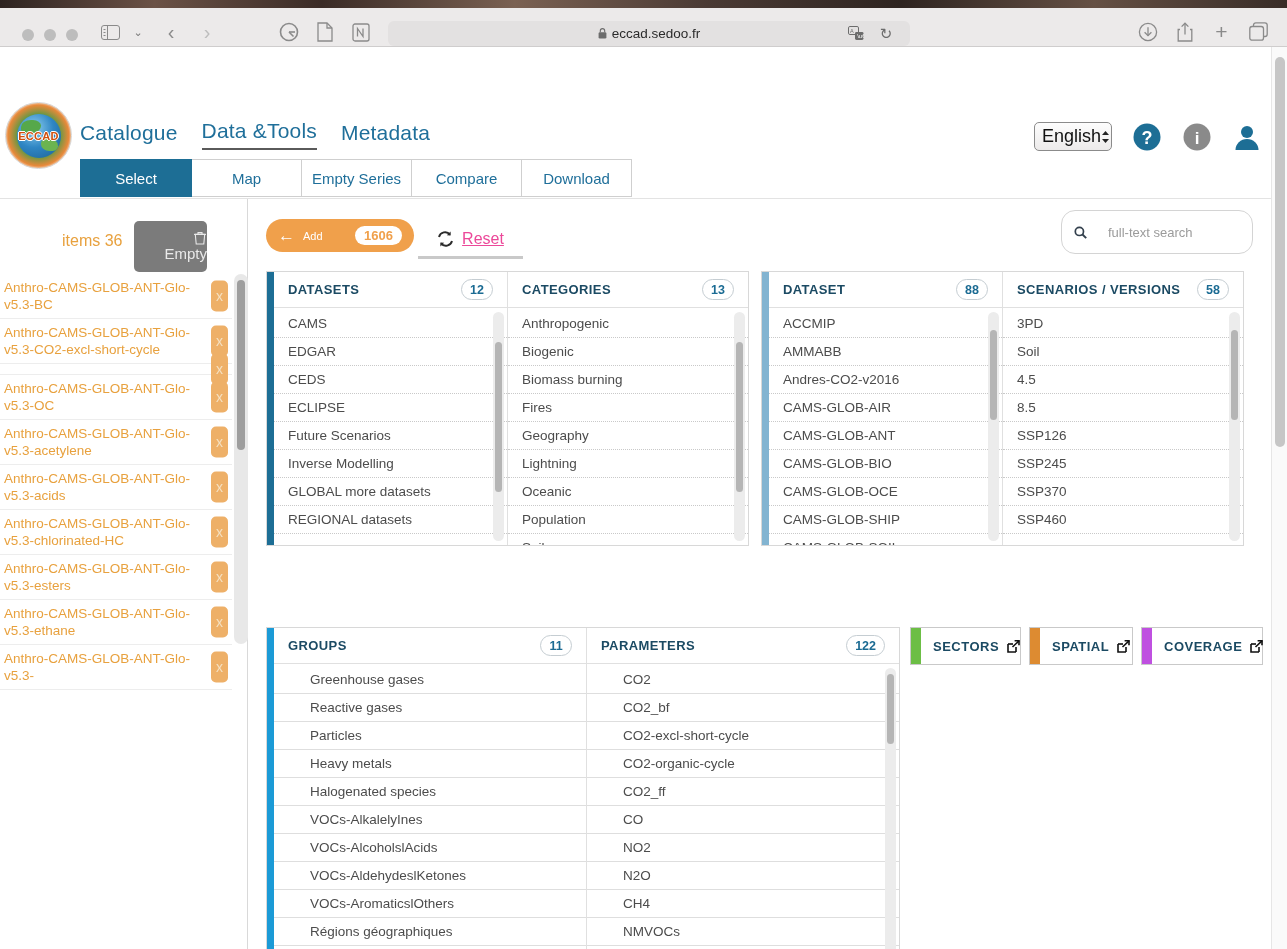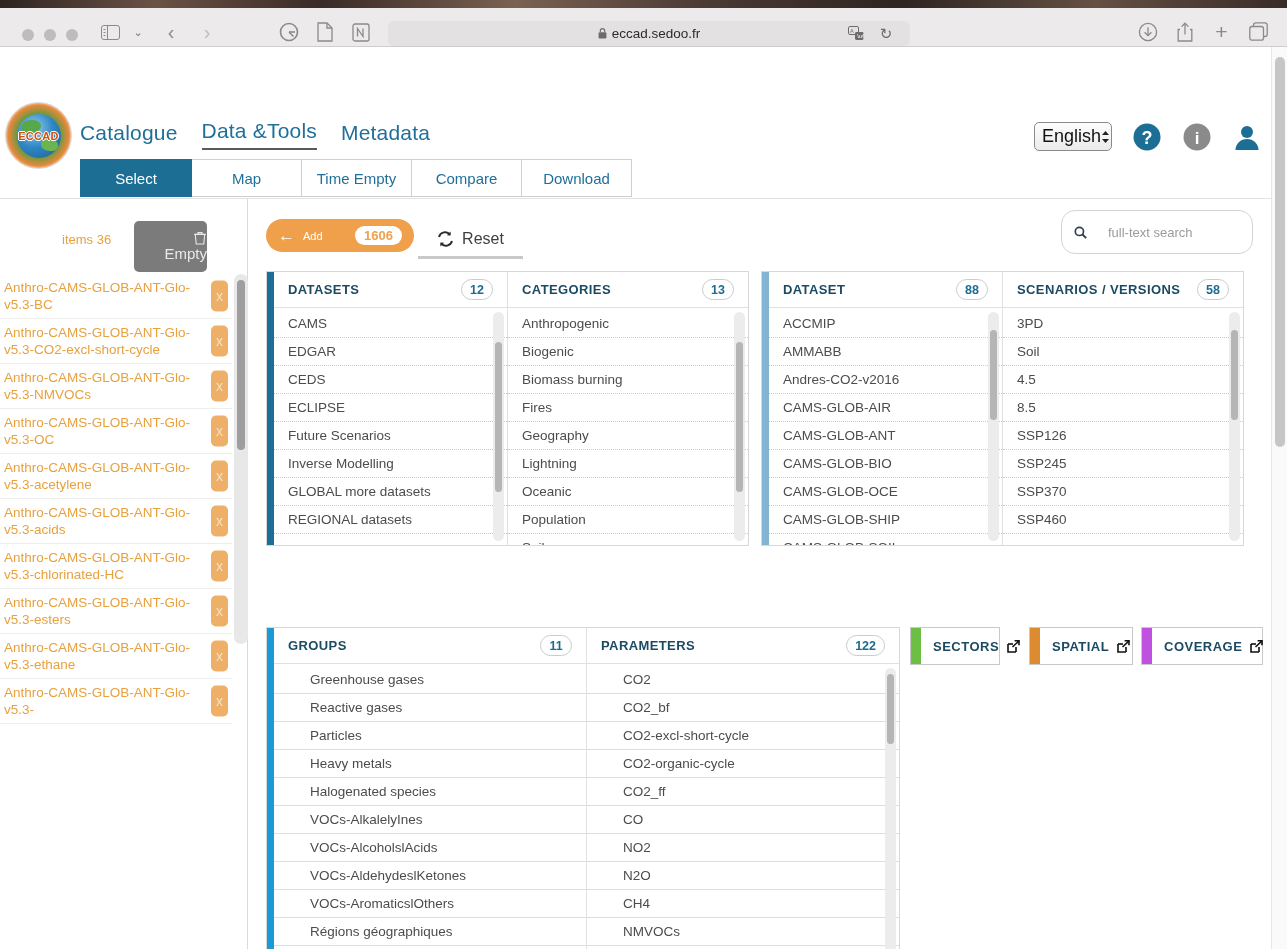--- a/index.html
+++ b/index.html
@@ -138,21 +138,21 @@
   #subtab-3 { width: 110px; } #subtab-4 { width: 110px; }
 
   #header-rule { position: absolute; left: 0; top: 151px; width: 1271px; height: 1px; background: #e3e3e3; }
 
   
   #left-sidebar {
     position: absolute; left: 0; top: 152px; width: 248px; height: 750px;
     border-right: 1px solid #d9d9d9; background: #fff;
   }
   #items-count {
-    position: absolute; left: 62px; top: 33px; font-size: 13px; color: #e8a13e;
+    position: absolute; left: 62px; top: 33px; font-size: 16px; color: #e8a13e;
   }
   #empty-button {
     position: absolute; left: 134px; top: 22px; width: 73px; height: 51px;
     background: #7b7b7b; border-radius: 5px; color: #e9e9e9;
     display: flex; flex-direction: column; align-items: flex-end; justify-content: center;
     cursor: pointer;
   }
   #trash-icon { font-size: 13px; line-height: 13px; }
   #empty-label { font-size: 15px; line-height: 17px; }
 
@@ -196,21 +196,21 @@
     margin-left: auto; background: #fff; color: #f0a04b; border-radius: 11px;
     font-size: 13px; font-weight: bold; padding: 2px 9px;
   }
 
   #reset-button {
     position: absolute; left: 170px; top: 22px; width: 105px; height: 38px;
     display: flex; align-items: center; justify-content: center; gap: 8px;
     border-bottom: 3px solid #c9c9c9; cursor: pointer;
   }
   #reset-icon { font-size: 16px; color: #2b2b2b; }
-  #reset-label { font-size: 16px; color: #404040; }
+  #reset-label { font-size: 16px; color: #ec4899; text-decoration: underline; }
 
   #search-box {
     position: absolute; left: 813px; top: 11px; width: 192px; height: 44px;
     border: 1px solid #d4d4d4; border-radius: 14px; background: #fff;
     display: flex; align-items: center; padding: 0 12px; gap: 21px;
   }
   #search-icon { width: 13px; height: 13px; position: relative; flex: none; }
   #search-input {
     border: none; outline: none; font-size: 13px; color: #555;
     background: transparent; width: 150px; font-family: "Liberation Sans", sans-serif;
@@ -273,21 +273,21 @@
   .link-btn {
     position: absolute; height: 38px; border: 1px solid #c9c9c9; background: #fff;
     display: flex; align-items: center; cursor: pointer;
   }
   .link-accent { width: 10px; height: 100%; flex: none; }
   .link-label {
     font-size: 13px; font-weight: bold; color: #1b4a63; letter-spacing: .5px;
     padding: 0 8px 0 12px;
   }
   .link-ext-icon { font-size: 13px; color: #111; padding-right: 12px; }
-  #btn-sectors  { left: 662px; top: 428px; width: 90px; }
+  #btn-sectors  { left: 662px; top: 428px; width: 111px; }
   #btn-spatial  { left: 781px; top: 428px; width: 104px; }
   #btn-coverage { left: 893px; top: 428px; width: 122px; }
 
   svg { display: block; }
 </style>
 </head>
 <body>
 
 <div id="browser-chrome">
   <div id="chrome-strip-top"></div>
@@ -423,21 +423,21 @@
     <div class="hdr-icon-btn" id="user-icon-btn">
       <svg width="30" height="30" viewBox="0 0 30 30">
           <circle cx="15" cy="10" r="6" fill="#1d6e95"></circle>
           <path d="M3.5 28 a11.5 11 0 0 1 23 0 Z" fill="#1d6e95"></path>
         </svg>
     </div>
 
     <div id="tabs-row">
       <div class="subtab active" id="subtab-0">Select</div>
       <div class="subtab" id="subtab-1">Map</div>
-      <div class="subtab" id="subtab-2">Time Empty</div>
+      <div class="subtab" id="subtab-2">Empty Series</div>
       <div class="subtab" id="subtab-3">Compare</div>
       <div class="subtab" id="subtab-4">Download</div>
     </div>
     <div id="header-rule"></div>
   </div>
 
   <div id="left-sidebar">
     <div id="items-count">items 36</div>
     <div id="empty-button">
       <span id="trash-icon">
@@ -446,21 +446,21 @@
             <line x1="1" y1="3.4" x2="13" y2="3.4" stroke="#e9e9e9" stroke-width="1.1"></line>
             <path d="M5 3.4 V1.6 H9 V3.4" fill="none" stroke="#e9e9e9" stroke-width="1.1"></path>
           </svg>
       </span>
       <span id="empty-label">Empty</span>
     </div>
 
     <div id="selected-list">
         <div class="sel-item"><span>Anthro-CAMS-GLOB-ANT-Glo-v5.3-BC</span><span class="sel-x">x</span></div>
         <div class="sel-item"><span>Anthro-CAMS-GLOB-ANT-Glo-v5.3-CO2-excl-short-cycle</span><span class="sel-x">x</span></div>
-        <div class="sel-item"><span>Anthro-CAMS-GLOB-ANT-Glo-v5.3-NMVOCs</span><span class="sel-x">x</span></div>
+        <div class="sel-item"><span class="sel-x">x</span></div>
         <div class="sel-item"><span>Anthro-CAMS-GLOB-ANT-Glo-v5.3-OC</span><span class="sel-x">x</span></div>
         <div class="sel-item"><span>Anthro-CAMS-GLOB-ANT-Glo-v5.3-acetylene</span><span class="sel-x">x</span></div>
         <div class="sel-item"><span>Anthro-CAMS-GLOB-ANT-Glo-v5.3-acids</span><span class="sel-x">x</span></div>
         <div class="sel-item"><span>Anthro-CAMS-GLOB-ANT-Glo-v5.3-chlorinated-HC</span><span class="sel-x">x</span></div>
         <div class="sel-item"><span>Anthro-CAMS-GLOB-ANT-Glo-v5.3-esters</span><span class="sel-x">x</span></div>
         <div class="sel-item"><span>Anthro-CAMS-GLOB-ANT-Glo-v5.3-ethane</span><span class="sel-x">x</span></div>
         <div class="sel-item"><span>Anthro-CAMS-GLOB-ANT-Glo-v5.3-</span><span class="sel-x">x</span></div>
       </div>
 
     <div id="sidebar-scroll">

